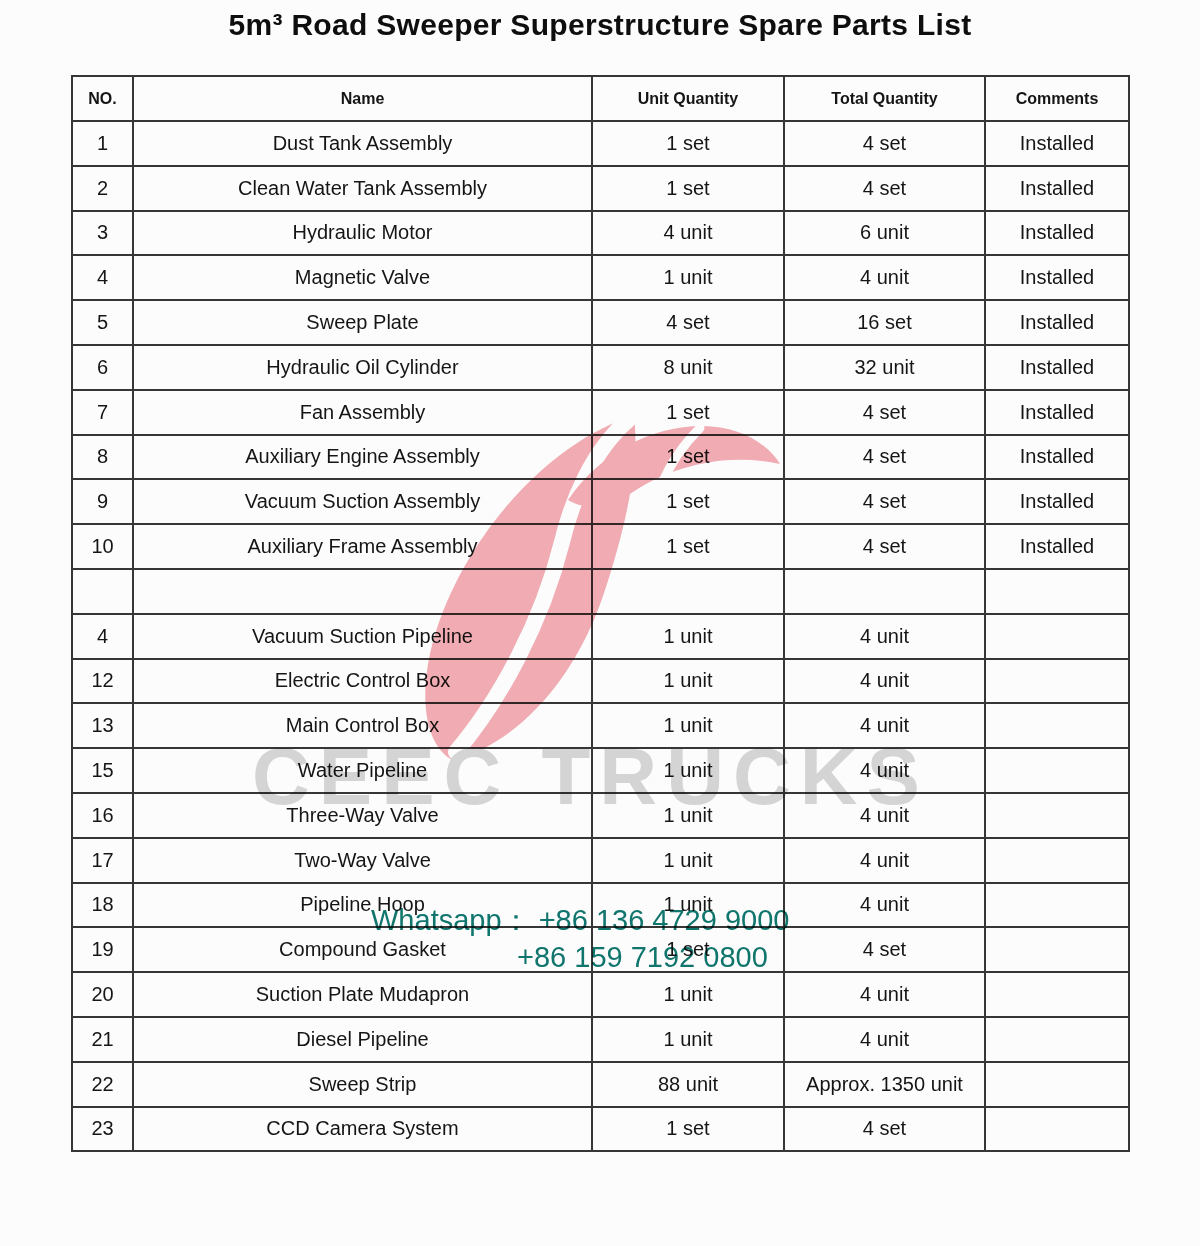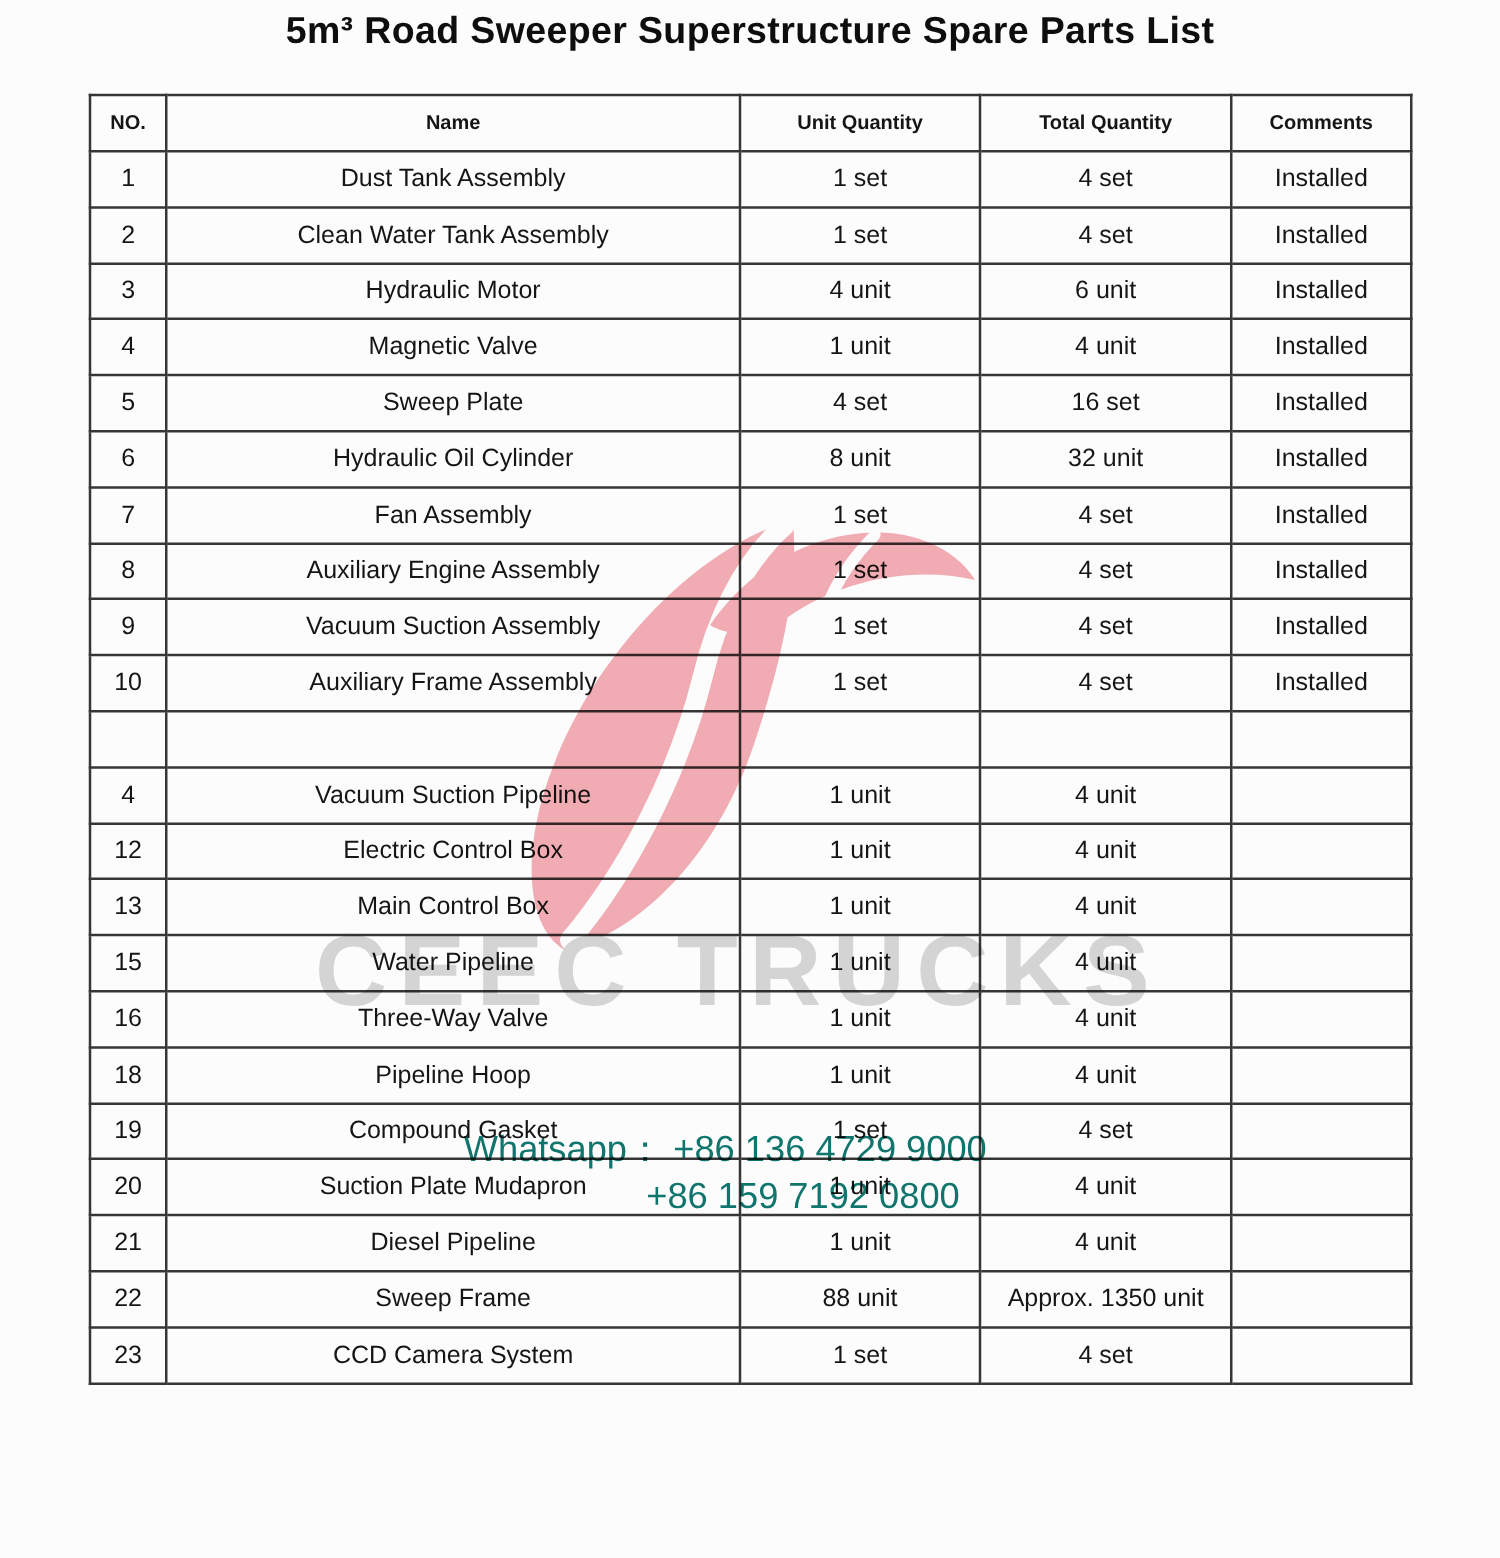--- a/index.html
+++ b/index.html
@@ -215,20 +215,27 @@
         <td></td>
       </tr>
       <tr>
         <td>16</td>
         <td>Three-Way Valve</td>
         <td>1 unit</td>
         <td>4 unit</td>
         <td></td>
       </tr>
       <tr>
+        <td>17</td>
+        <td>Two-Way Valve</td>
+        <td>1 unit</td>
+        <td>4 unit</td>
+        <td></td>
+      </tr>
+      <tr>
         <td>18</td>
         <td>Pipeline Hoop</td>
         <td>1 unit</td>
         <td>4 unit</td>
         <td></td>
       </tr>
       <tr>
         <td>19</td>
         <td>Compound Gasket</td>
         <td>1 set</td>
@@ -244,21 +251,21 @@
       </tr>
       <tr>
         <td>21</td>
         <td>Diesel Pipeline</td>
         <td>1 unit</td>
         <td>4 unit</td>
         <td></td>
       </tr>
       <tr>
         <td>22</td>
-        <td>Sweep Frame</td>
+        <td>Sweep Strip</td>
         <td>88 unit</td>
         <td>Approx. 1350 unit</td>
         <td></td>
       </tr>
       <tr>
         <td>23</td>
         <td>CCD Camera System</td>
         <td>1 set</td>
         <td>4 set</td>
         <td></td>

